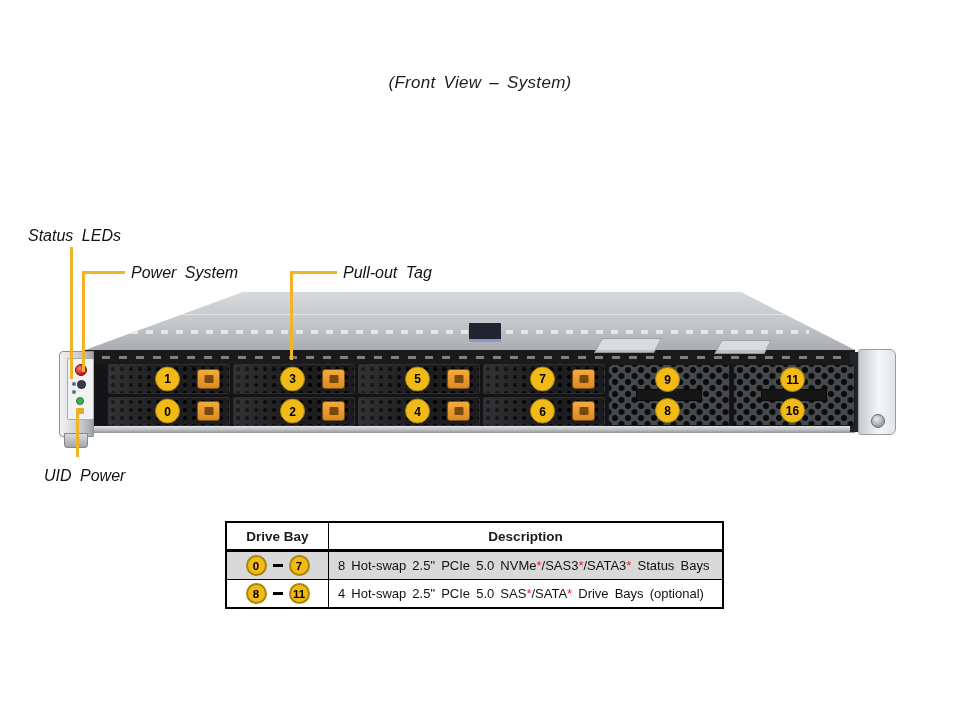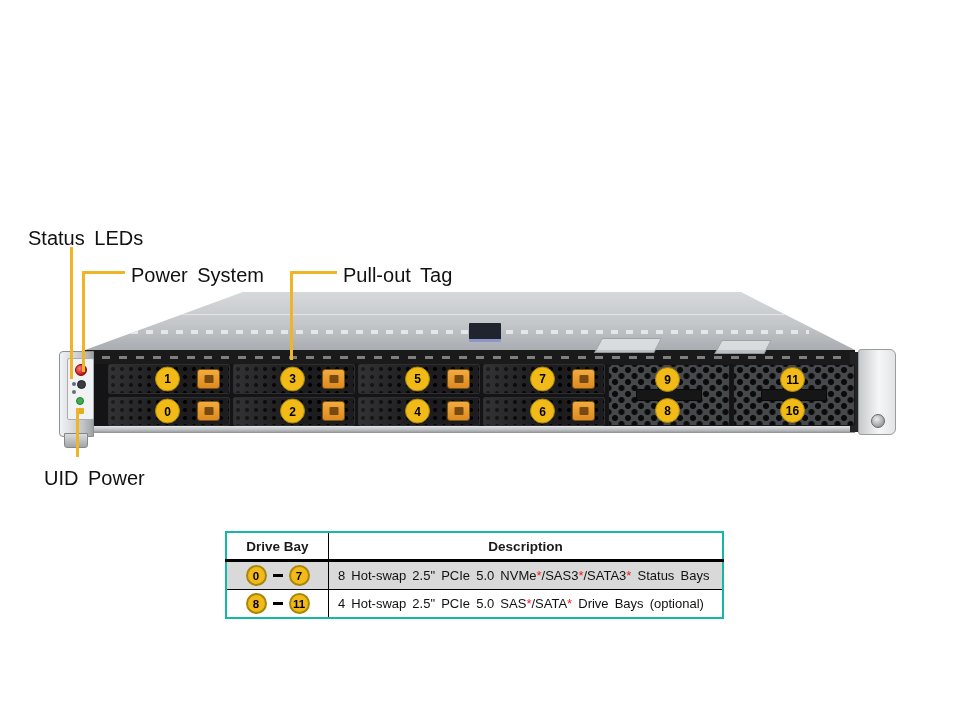--- a/index.html
+++ b/index.html
@@ -5,21 +5,21 @@
   html,body{margin:0;padding:0;background:#fff;}
   .canvas{position:relative;width:960px;height:720px;background:#ffffff;overflow:hidden;
           font-family:"Liberation Sans",sans-serif;color:#1a1a1a;}
   .abs{position:absolute;}
 
   
   .fig-title{left:0;right:0;top:73px;text-align:center;font-style:italic;font-size:17px;
              color:#1c1c1c;letter-spacing:.3px;word-spacing:3px;}
 
   
-  .callout{font-size:20px;color:#111;word-spacing:4px;white-space:nowrap;z-index:9;}
+  .callout{font-size:16px;color:#111;word-spacing:4px;white-space:nowrap;z-index:9;font-style:italic;}
   .lead{background:#F0B428;z-index:8;}
 
   
   .top-surface{left:85px;top:292px;width:770px;height:58px;
      background:linear-gradient(#d6d9db 0%,#c3c7ca 55%,#a9adb1 100%);
      clip-path:polygon(20.5% 0,85.2% 0,100% 100%,0 100%);z-index:1;}
   .top-seam{left:8%;right:8%;top:22px;height:1px;background:rgba(255,255,255,.45);}
   .vent-dashes{left:6%;right:6%;top:38px;height:4px;
      background:repeating-linear-gradient(90deg,#e9ebec 0 7px,rgba(0,0,0,0) 7px 15px);opacity:.9;}
   .chassis-badge{left:384px;top:31px;width:32px;height:16px;background:#20242e;
@@ -79,41 +79,42 @@
   .uid-nub{left:9px;top:49px;width:7px;height:6px;background:#e2b01f;border-radius:1px;}
   .right-edge{left:850px;top:352px;width:12px;height:80px;background:#232425;z-index:3;}
   .right-ear{left:858px;top:349px;width:36px;height:84px;border:1px solid #989da0;border-radius:3px 6px 6px 3px;
      background:linear-gradient(90deg,#c6c9cb,#f5f6f7 55%,#e2e4e6);z-index:5;}
   .screw{left:871px;top:414px;width:12px;height:12px;border-radius:50%;z-index:6;
      background:radial-gradient(circle at 40% 35%,#eceded,#97999c 75%);border:1px solid #64676a;}
 
   
   .spec-table{left:225px;top:521px;border-collapse:collapse;font-size:13px;z-index:9;}
   .spec-table th,.spec-table td{border:1px solid #000;}
-  .spec-table{border:2px solid #14b8a6;margin-top:10px;}
+  .spec-table{border:2px solid #000000;}
   .spec-table th{font-weight:bold;font-size:13.5px;height:24px;text-align:center;background:#fff;
      border-bottom:3px solid #000;}
   .th-bay{width:99px;}
   .th-desc{width:391px;}
   .spec-table td{height:25px;}
   tr.shaded td{background:#D9D9D9;}
   .badge-wrap{display:flex;align-items:center;justify-content:center;gap:6px;}
   .bay-num.small{width:21px;height:21px;font-size:11.5px;border-width:2px;}
   .range-dash{display:inline-block;width:10px;height:3px;background:#000;}
   .desc-cell{text-align:left;padding-left:9px;word-spacing:2.5px;color:#111;}
   .red{color:#ED1C24;}
 
   
   .footnote{left:331px;top:611px;font-size:12px;color:#ED1C24;word-spacing:1px;z-index:9;}
 </style>
 </head>
 <body>
 
 <div class="canvas">
 
+  <div class="abs fig-title">(Front View – System)</div>
 
   <div class="abs callout" style="left:28px;top:227px;">Status LEDs</div>
   <div class="abs callout" style="left:131px;top:264px;">Power System</div>
   <div class="abs callout" style="left:343px;top:264px;">Pull-out Tag</div>
   <div class="abs callout" style="left:44px;top:467px;">UID Power</div>
 
   <div class="abs lead" style="left:70px;top:247px;width:3px;height:132px;"></div>
   <div class="abs lead" style="left:82px;top:271px;width:43px;height:3px;"></div>
   <div class="abs lead" style="left:82px;top:271px;width:3px;height:101px;"></div>
   <div class="abs lead" style="left:290px;top:271px;width:47px;height:3px;"></div>

